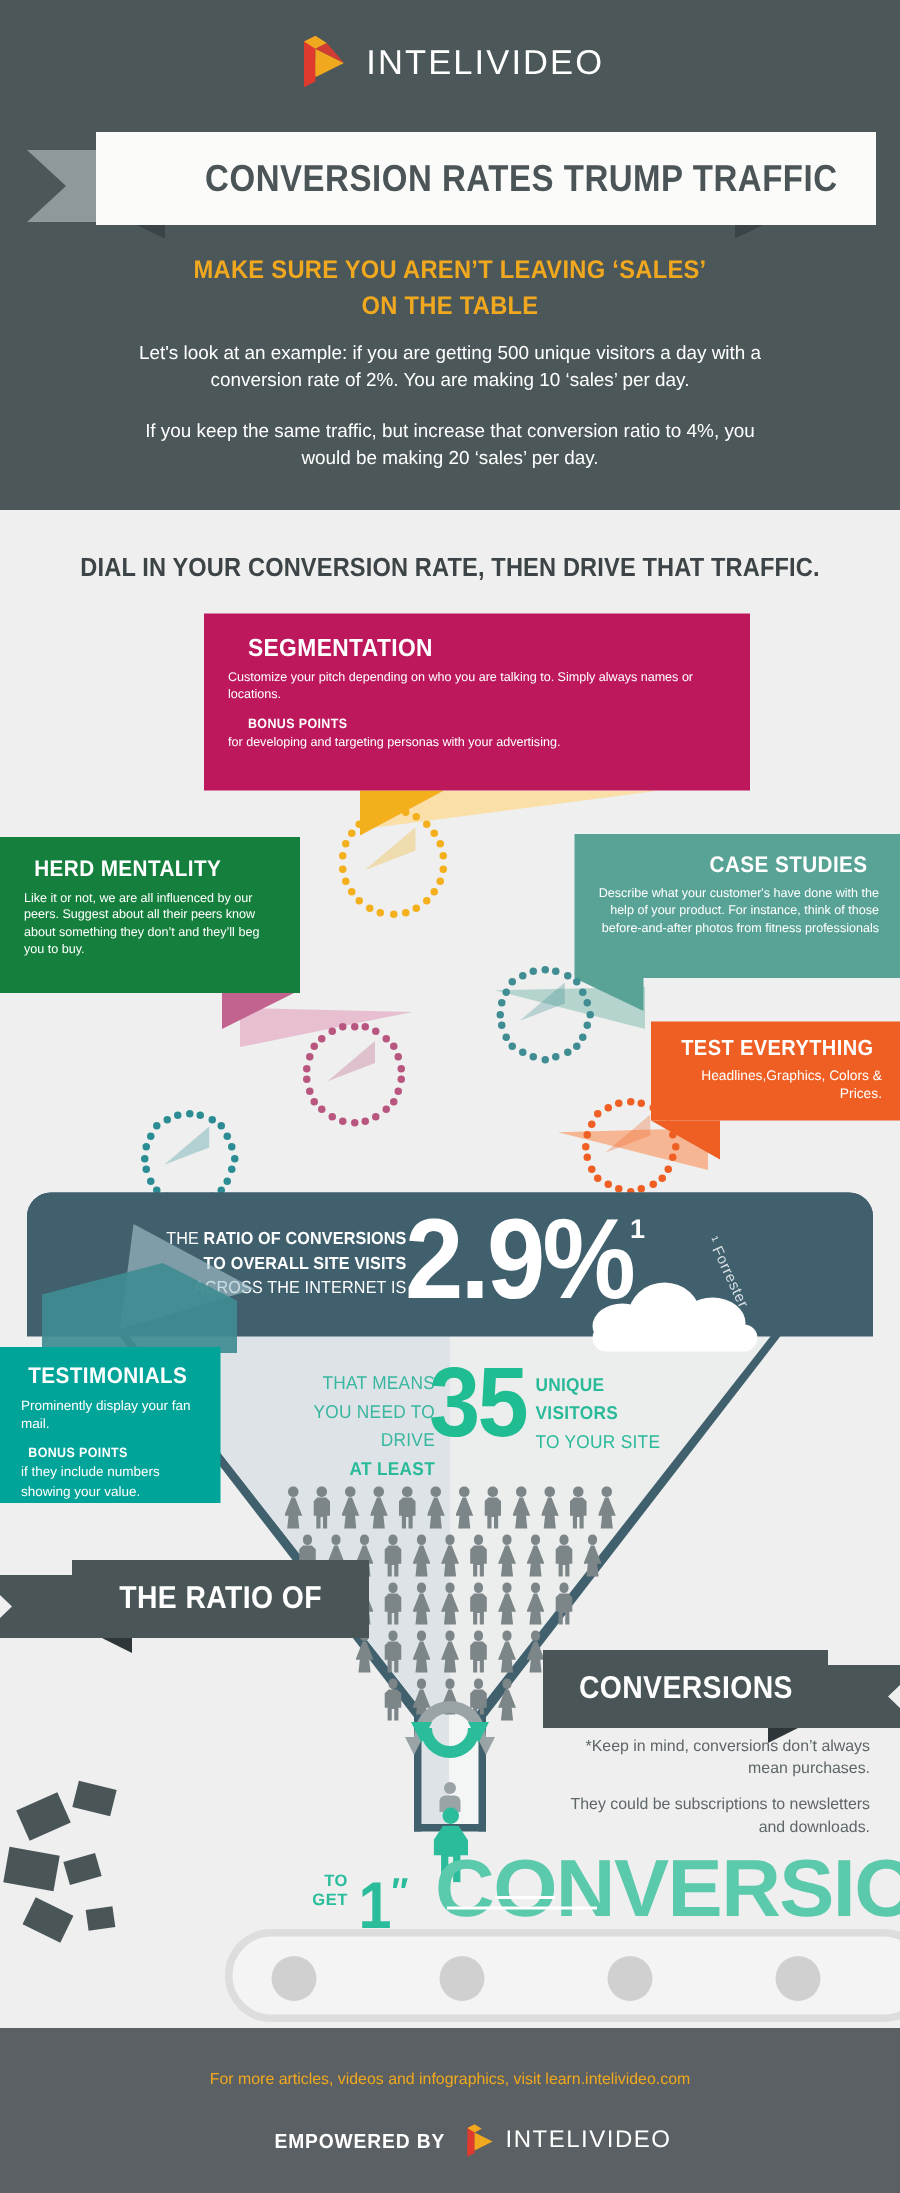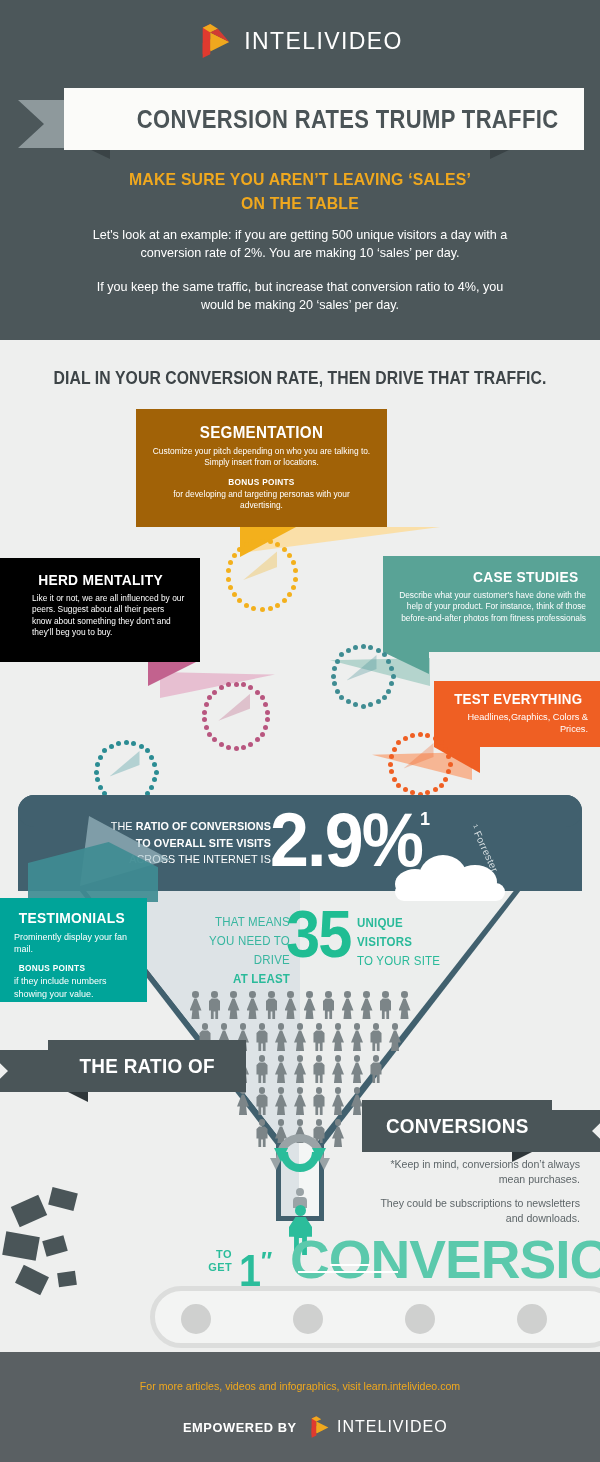--- a/index.html
+++ b/index.html
@@ -123,43 +123,43 @@
     margin: 0 0 5px 0; line-height: 17px;
   }
   .card .c-body { font-size: 8.4px; color: #ffffff; line-height: 11.4px; margin: 0; }
   .card .c-bonus {
     font-size: 9px; font-weight: bold; color: #ffffff; letter-spacing: .3px;
     transform: scaleX(.92); margin: 8px 0 2px 0;
   }
 
   
   #card-segmentation {
-    left: 136px; top: 409px; width: 251px; height: 118px;
-    background: #a16207; padding: 12px 16px; text-align: center;
+    left: 136px; top: 409px; width: 364px; height: 118px;
+    background: #be185d; padding: 12px 16px; text-align: left;
   }
   #card-segmentation .c-title { font-size: 16.5px; margin-top: 3px; }
   #seg-tail {
     position: absolute; left: 240px; top: 527px;
     width: 0; height: 0;
     border-left: 0 solid transparent;
     border-top: 30px solid #f3b01c;
     border-right: 56px solid transparent;
   }
   #seg-wedge {
     position: absolute; left: 240px; top: 527px;
     width: 200px; height: 26px;
     background: #fbdc9b;
     clip-path: polygon(100% 0, 0 100%, 0 0);
     opacity: .85;
   }
 
   
   #card-herd {
     left: 0px; top: 558px; width: 200px; height: 104px;
-    background: #000000; padding: 13px 14px 10px 32px; text-align: left;
+    background: #15803d; padding: 13px 14px 10px 16px; text-align: left;
   }
   #herd-tail {
     position: absolute; left: 148px; top: 662px;
     width: 0; height: 0;
     border-top: 24px solid #c2628e;
     border-right: 48px solid transparent;
   }
   #herd-wedge {
     position: absolute; left: 160px; top: 672px;
     width: 115px; height: 26px;
@@ -490,21 +490,21 @@
 
   <div class="para p1">Let's look at an example: if you are getting 500 unique visitors a day with a conversion rate of 2%. You are making 10 ‘sales’ per day.</div>
   <div class="para p2">If you keep the same traffic, but increase that conversion ratio to 4%, you would be making 20 ‘sales’ per day.</div>
 
   <div class="section-title">DIAL IN YOUR CONVERSION RATE, THEN DRIVE THAT TRAFFIC.</div>
 
   <div id="seg-wedge"></div>
   <div id="seg-tail"></div>
   <div class="card" id="card-segmentation">
     <p class="c-title">SEGMENTATION</p>
-    <p class="c-body">Customize your pitch depending on who you are talking to. Simply insert from or locations.</p>
+    <p class="c-body">Customize your pitch depending on who you are talking to. Simply always names or locations.</p>
     <p class="c-bonus">BONUS POINTS</p>
     <p class="c-body">for developing and targeting personas with your advertising.</p>
   </div>
 
   <div id="herd-wedge"></div>
   <div id="herd-tail"></div>
   <div class="card" id="card-herd">
     <p class="c-title">HERD MENTALITY</p>
     <p class="c-body">Like it or not, we are all influenced by our peers. Suggest about all their peers know about something they don’t and they’ll beg you to buy.</p>
   </div>

